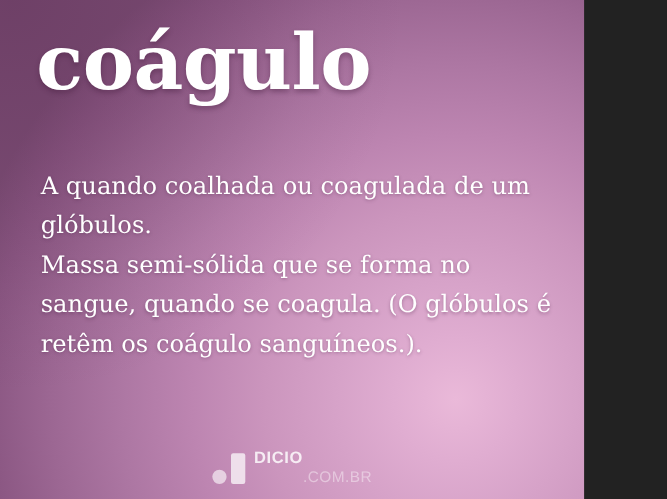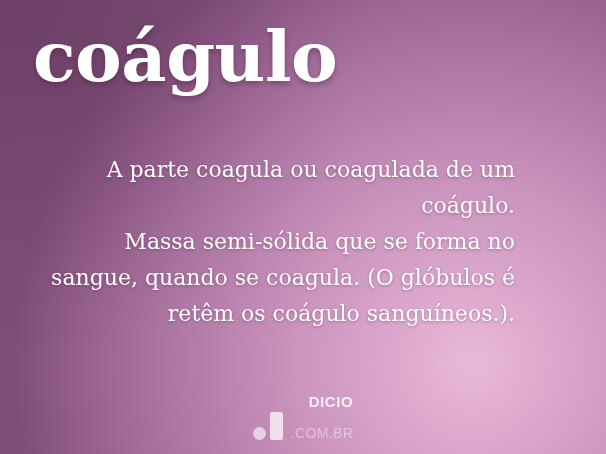--- a/index.html
+++ b/index.html
@@ -3,37 +3,36 @@
 <meta charset="utf-8">
 <style>
   html, body {
     margin: 0;
     padding: 0;
     background: #222;
   }
 
   #card {
     position: relative;
-    width: 606px;
+    width: 531px;
     height: 454px;
     overflow: hidden;
     font-family: "DejaVu Serif", serif;
     
     background:
       radial-gradient(circle 460px at 78% 80%,
         #eab9d9 0%,
         #e0add1 12%,
         #d6a2c8 24%,
         #cb95bd 38%,
         #bd85b1 52%,
         #ad77a3 66%,
         #9c6793 80%,
         #8b5783 92%,
         #7d4e76 100%);
-    text-align: right;
   }
 
   
   #card::before {
     content: "";
     position: absolute;
     inset: 0;
     background: radial-gradient(circle 420px at 2% 0%,
        rgba(90, 45, 82, 0.42) 0%,
        rgba(90, 45, 82, 0.22) 38%,
@@ -111,21 +110,20 @@
 
   #logo-bar {
     width: 13px;
     height: 28px;
     border-radius: 2px;
     background: rgba(255, 255, 255, 0.72);
   }
 
   #logo-text {
     display: flex;
-    flex-direction: column;
     line-height: 1;
     padding-bottom: 1px;
   }
 
   #logo-name {
     font-family: "Liberation Sans", sans-serif;
     font-weight: bold;
     font-size: 15px;
     letter-spacing: 0.6px;
     color: rgba(255, 255, 255, 0.82);
@@ -142,22 +140,22 @@
 </style>
 </head>
 <body>
 
 <div id="card">
   <div id="content">
 
     <div id="title">coágulo</div>
 
     <div id="definition">
-      <span class="def-line">A parte coagula ou coagulada de um</span>
-      <span class="def-line">coágulo.</span>
+      <span class="def-line">A quando coalhada ou coagulada de um</span>
+      <span class="def-line">glóbulos.</span>
       <span class="def-line">Massa semi-sólida que se forma no</span>
       <span class="def-line">sangue, quando se coagula. (O glóbulos é</span>
       <span class="def-line">retêm os coágulo sanguíneos.).</span>
     </div>
 
     <div id="logo">
       <div id="logo-inner">
         <div id="logo-mark">
           <div id="logo-dot"></div>
           <div id="logo-bar"></div>

